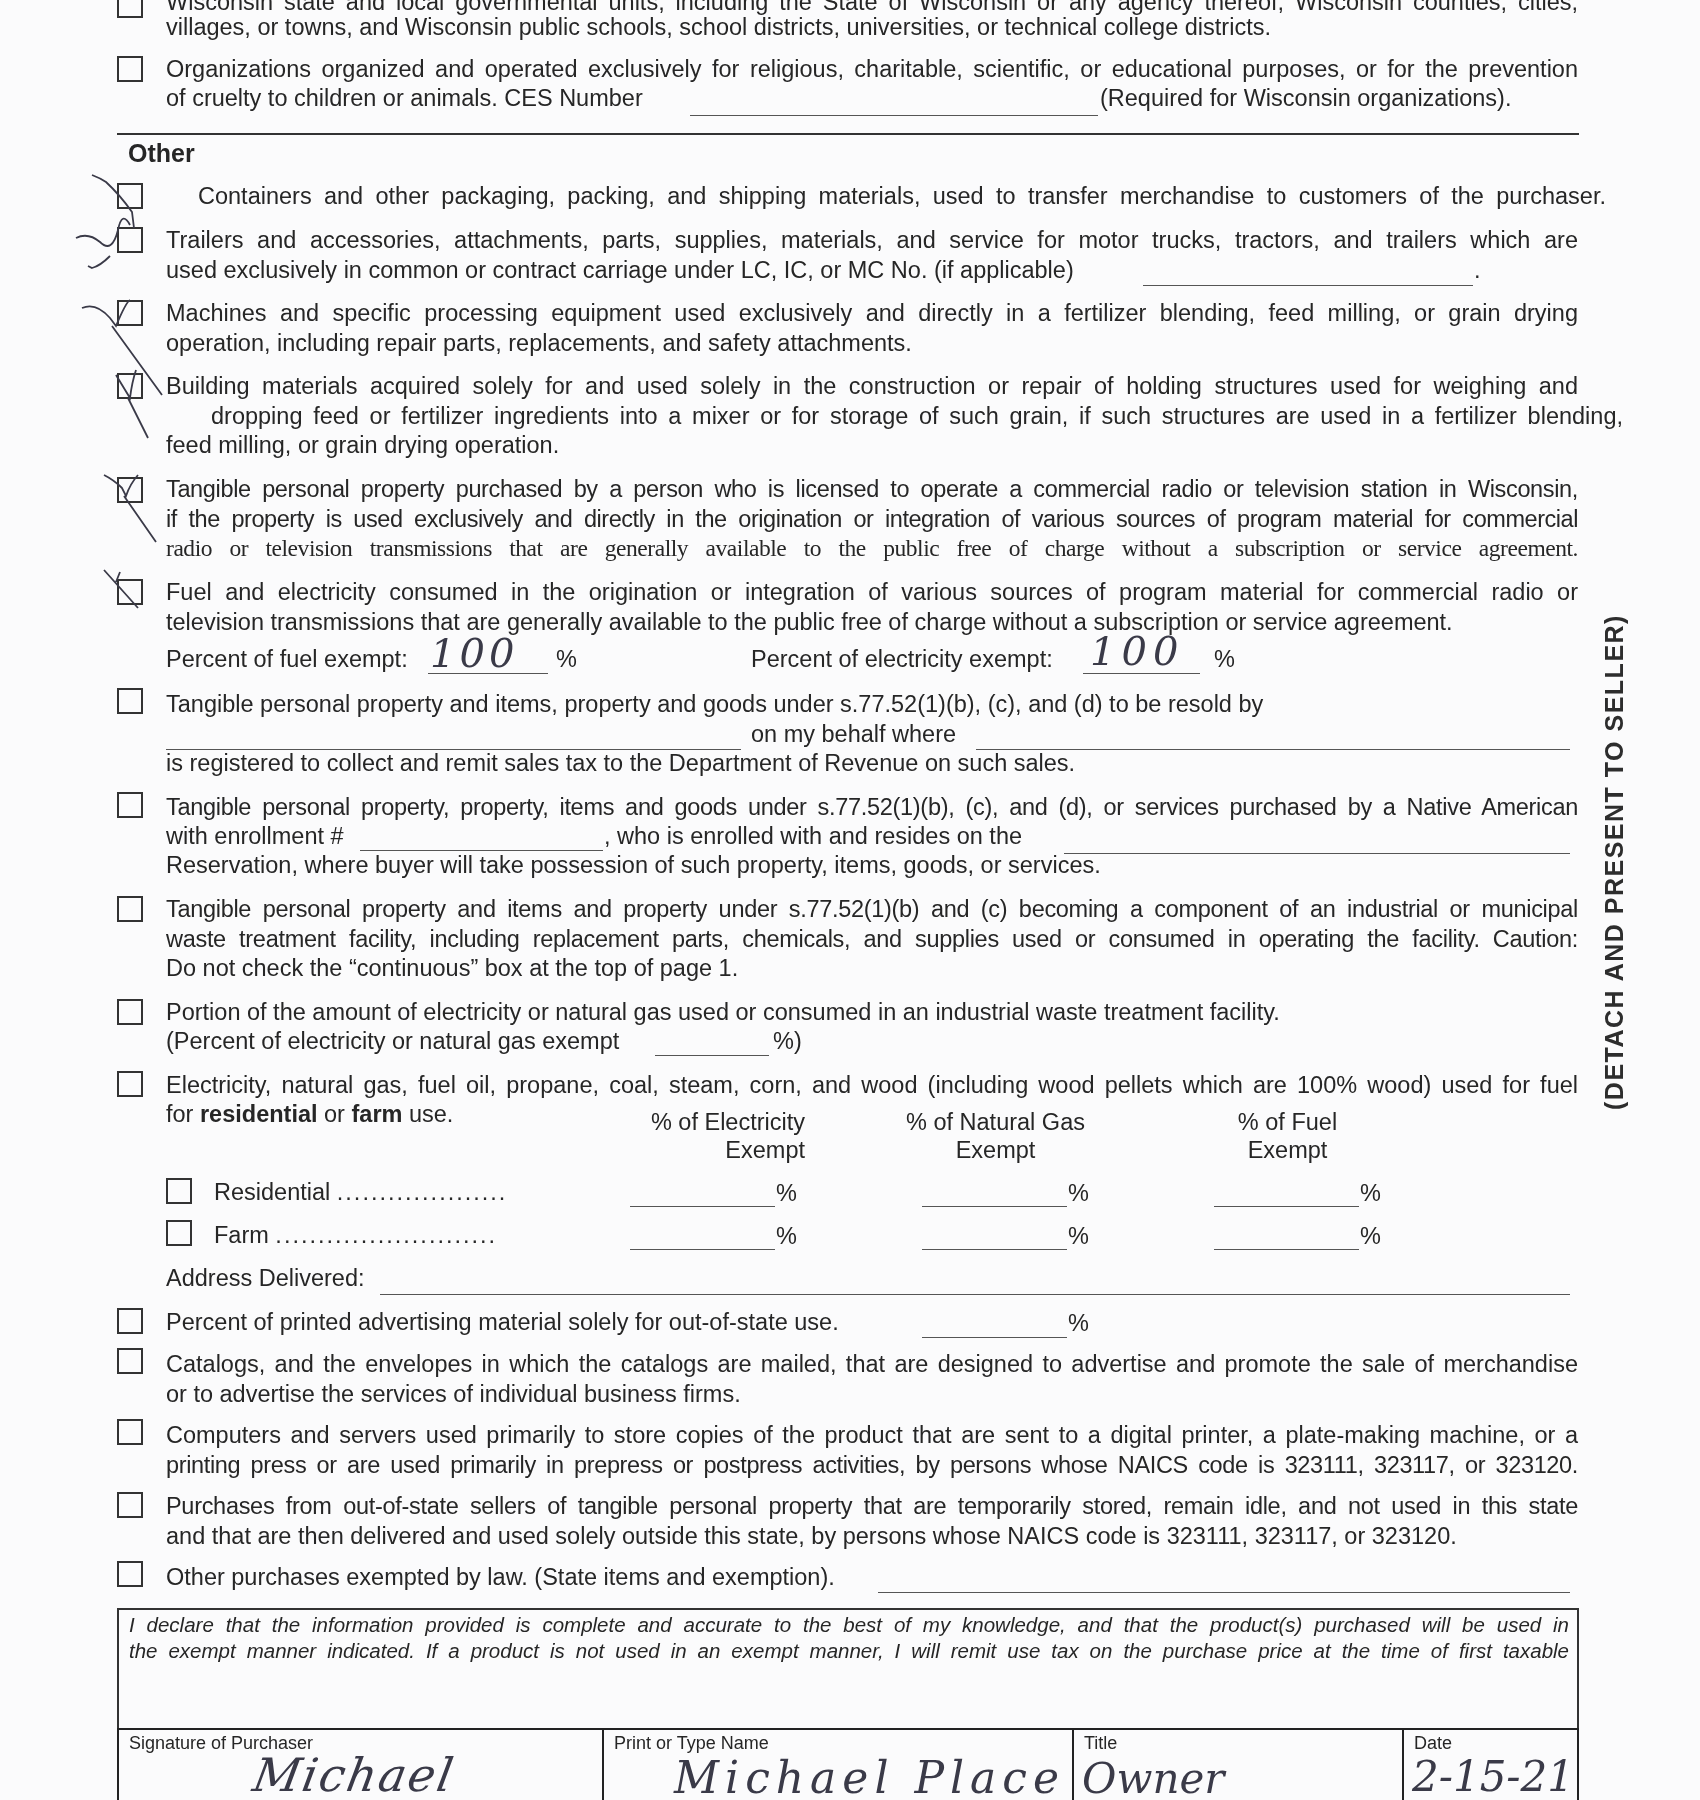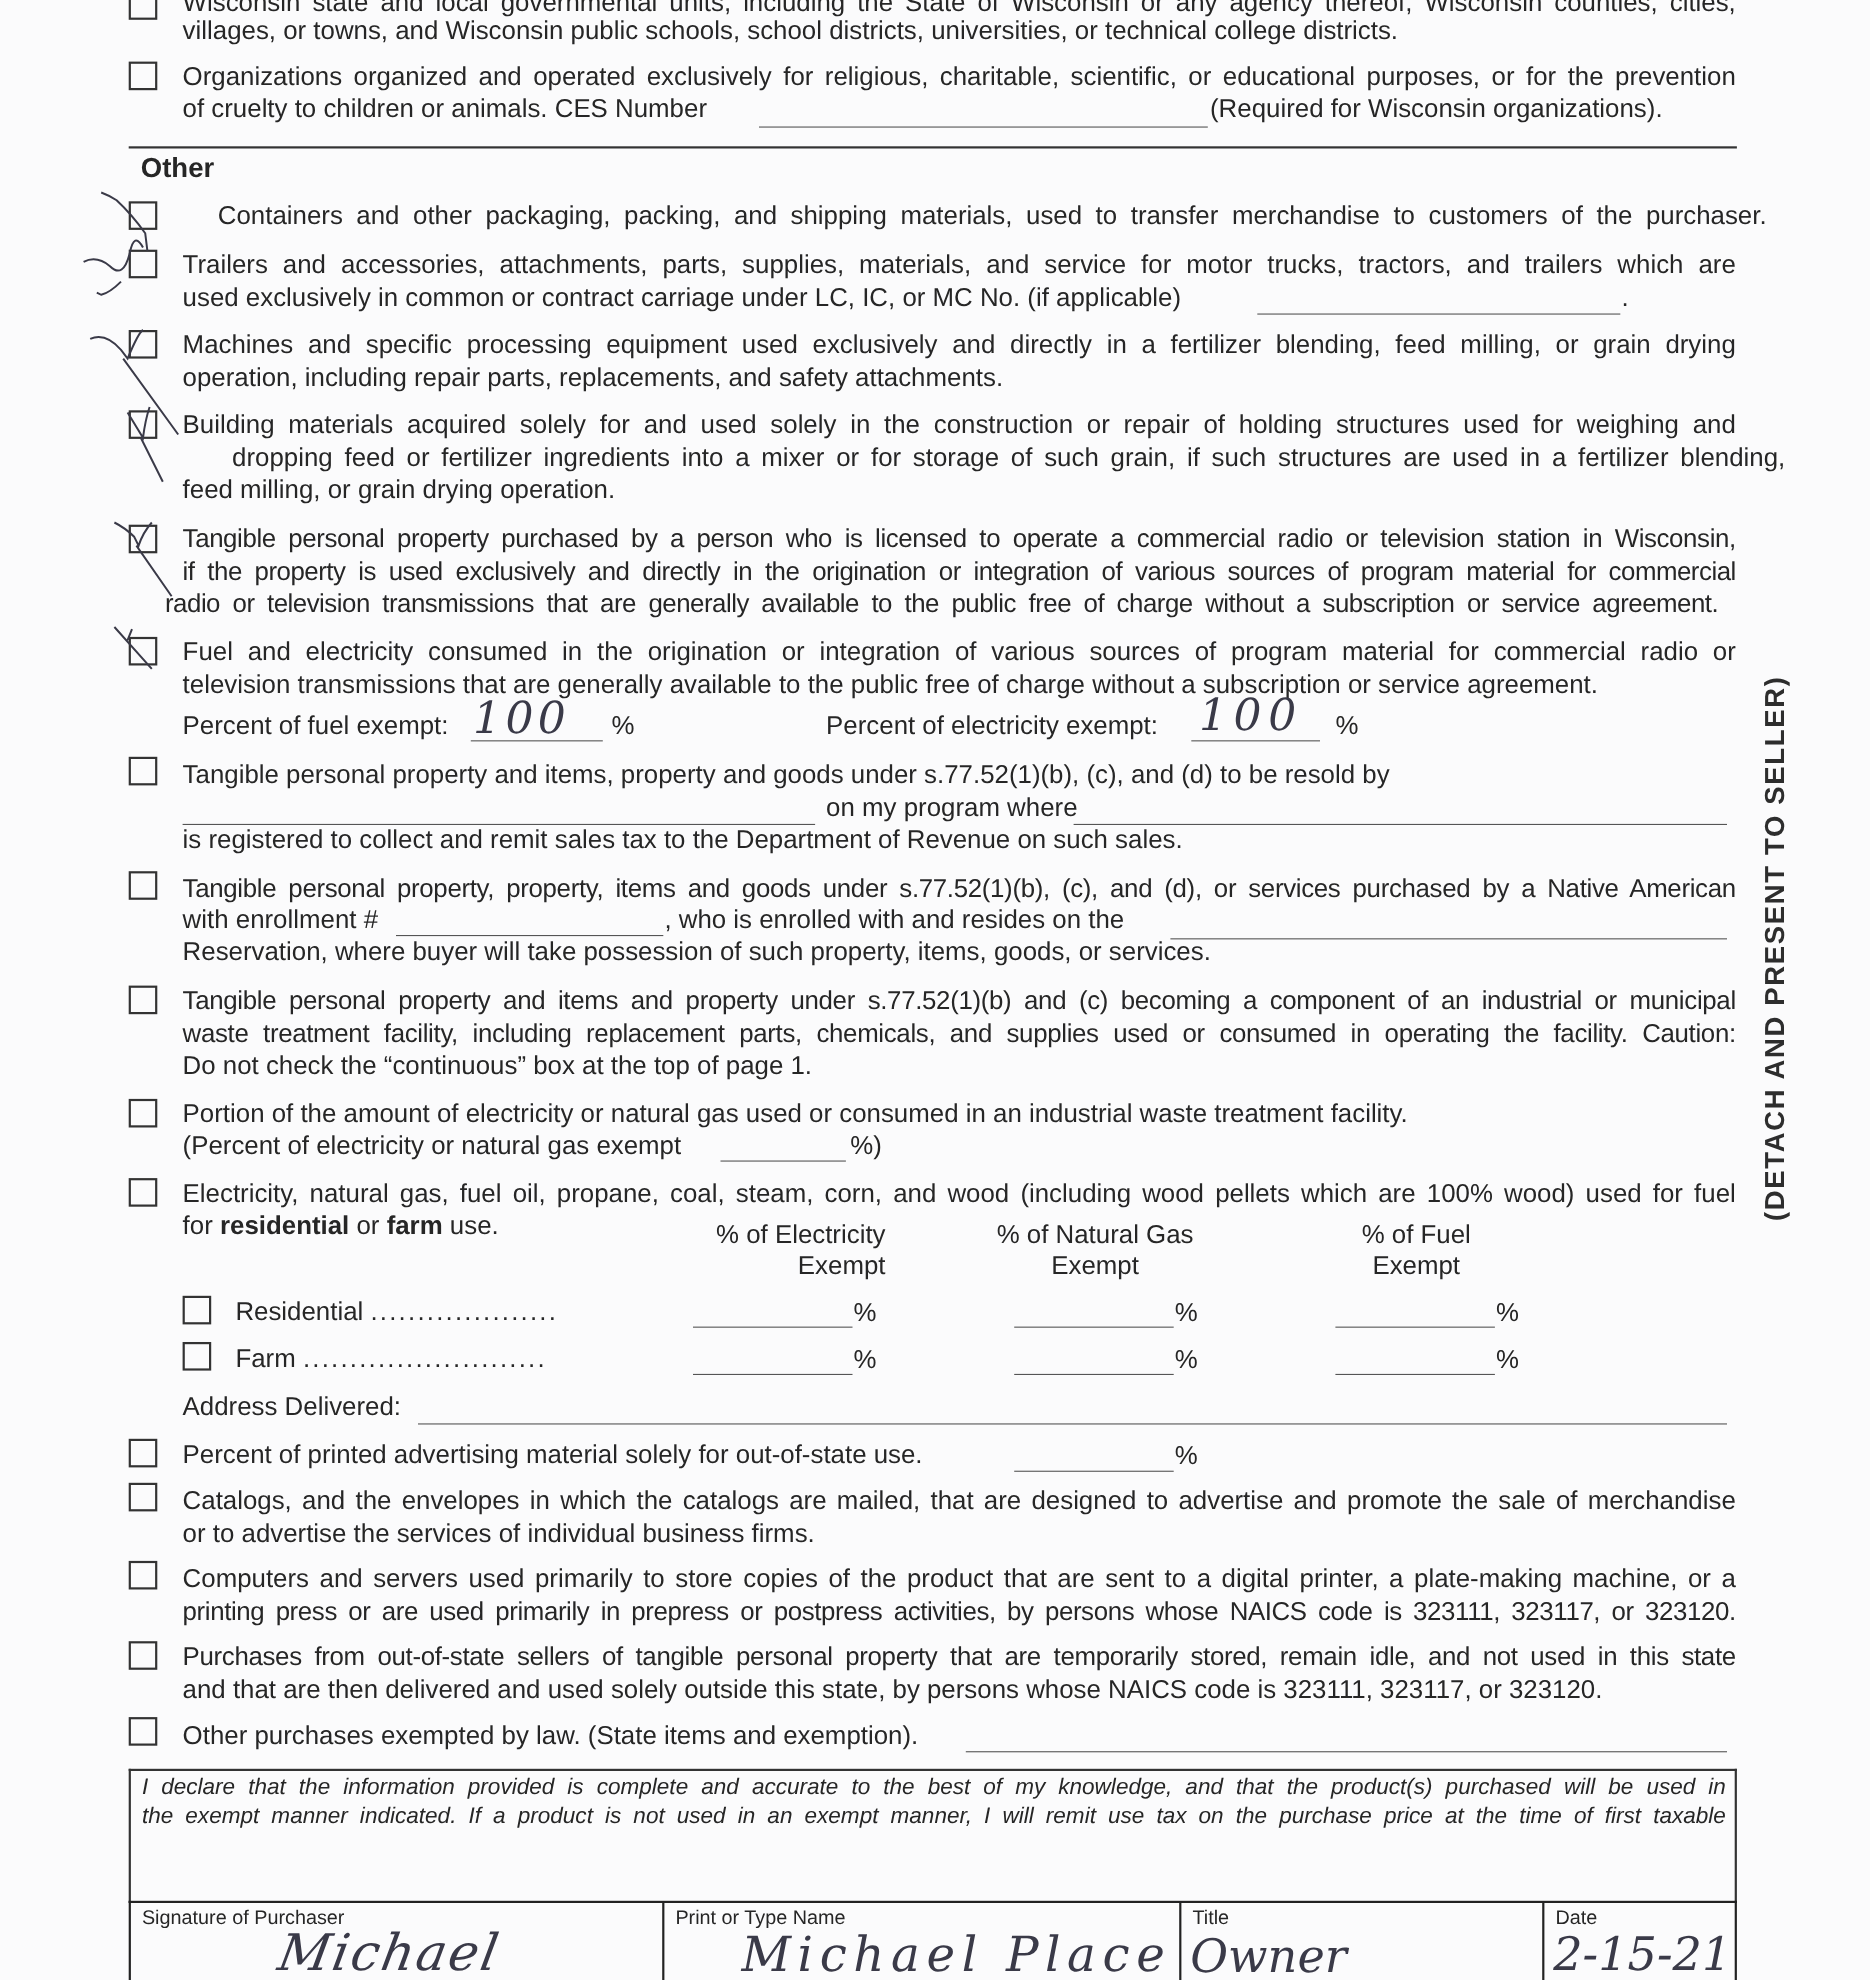--- a/index.html
+++ b/index.html
@@ -73,38 +73,38 @@
 <div class="line" style="left:166px; top:329px;">operation, including repair parts, replacements, and safety attachments.</div>
 
 <div class="cb" style="left:117px; top:373px;"></div>
 <div class="line just" style="left:166px; top:372px; width:1412px;">Building materials acquired solely for and used solely in the construction or repair of holding structures used for weighing and</div>
 <div class="line just" style="left:166px; top:402px; width:1412px;margin-left:45px;">dropping feed or fertilizer ingredients into a mixer or for storage of such grain, if such structures are used in a fertilizer blending,</div>
 <div class="line" style="left:166px; top:431px;">feed milling, or grain drying operation.</div>
 
 <div class="cb" style="left:117px; top:477px;"></div>
 <div class="line just" style="left:166px; top:475px; width:1412px; letter-spacing:-0.35px;">Tangible personal property purchased by a person who is licensed to operate a commercial radio or television station in Wisconsin,</div>
 <div class="line just" style="left:166px; top:505px; width:1412px; letter-spacing:-0.45px;">if the property is used exclusively and directly in the origination or integration of various sources of program material for commercial</div>
-<div class="line just" style="left:150px; top:534px; width:1412px; letter-spacing:-0.45px;">radio or television transmissions that are generally available to the public free of charge without a subscription or service agreement.</div>
+<div class="line just" style="left:166px; top:534px; width:1412px; letter-spacing:-0.45px;font-family:Liberation Serif, serif;">radio or television transmissions that are generally available to the public free of charge without a subscription or service agreement.</div>
 
 <div class="cb" style="left:117px; top:579px;"></div>
 <div class="line just" style="left:166px; top:578px; width:1412px;">Fuel and electricity consumed in the origination or integration of various sources of program material for commercial radio or</div>
 <div class="line" style="left:166px; top:608px;">television transmissions that are generally available to the public free of charge without a subscription or service agreement.</div>
 <div class="line" style="left:166px; top:645px;">Percent of fuel exempt:</div>
 <div class="blank" style="left:428px; top:673px; width:120px;"></div>
 <div class="hand" style="left:430px; top:630px; font-size:40px; letter-spacing:4px;">100</div>
 <div class="line" style="left:556px; top:645px;">%</div>
 <div class="line" style="left:751px; top:645px;">Percent of electricity exempt:</div>
 <div class="blank" style="left:1083px; top:673px; width:117px;"></div>
 <div class="hand" style="left:1090px; top:628px; font-size:40px; letter-spacing:6px;">100</div>
 <div class="line" style="left:1214px; top:645px;">%</div>
 
 <div class="cb" style="left:117px; top:688px;"></div>
 <div class="line" style="left:166px; top:690px;">Tangible personal property and items, property and goods under s.77.52(1)(b), (c), and (d) to be resold by</div>
 <div class="blank" style="left:166px; top:749px; width:575px;"></div>
-<div class="line" style="left:751px; top:720px;">on my program where</div>
+<div class="line" style="left:751px; top:720px;">on my behalf where</div>
 <div class="blank" style="left:976px; top:749px; width:594px;"></div>
 <div class="line" style="left:166px; top:749px;">is registered to collect and remit sales tax to the Department of Revenue on such sales.</div>
 
 <div class="cb" style="left:117px; top:792px;"></div>
 <div class="line just" style="left:166px; top:793px; width:1412px; letter-spacing:-0.3px;">Tangible personal property, property, items and goods under s.77.52(1)(b), (c), and (d), or services purchased by a Native American</div>
 <div class="line" style="left:166px; top:822px;">with enrollment #</div>
 <div class="blank" style="left:360px; top:850px; width:243px;"></div>
 <div class="line" style="left:604px; top:822px;">, who is enrolled with and resides on the</div>
 <div class="blank" style="left:1064px; top:853px; width:506px;"></div>
 <div class="line" style="left:166px; top:851px;">Reservation, where buyer will take possession of such property, items, goods, or services.</div>

